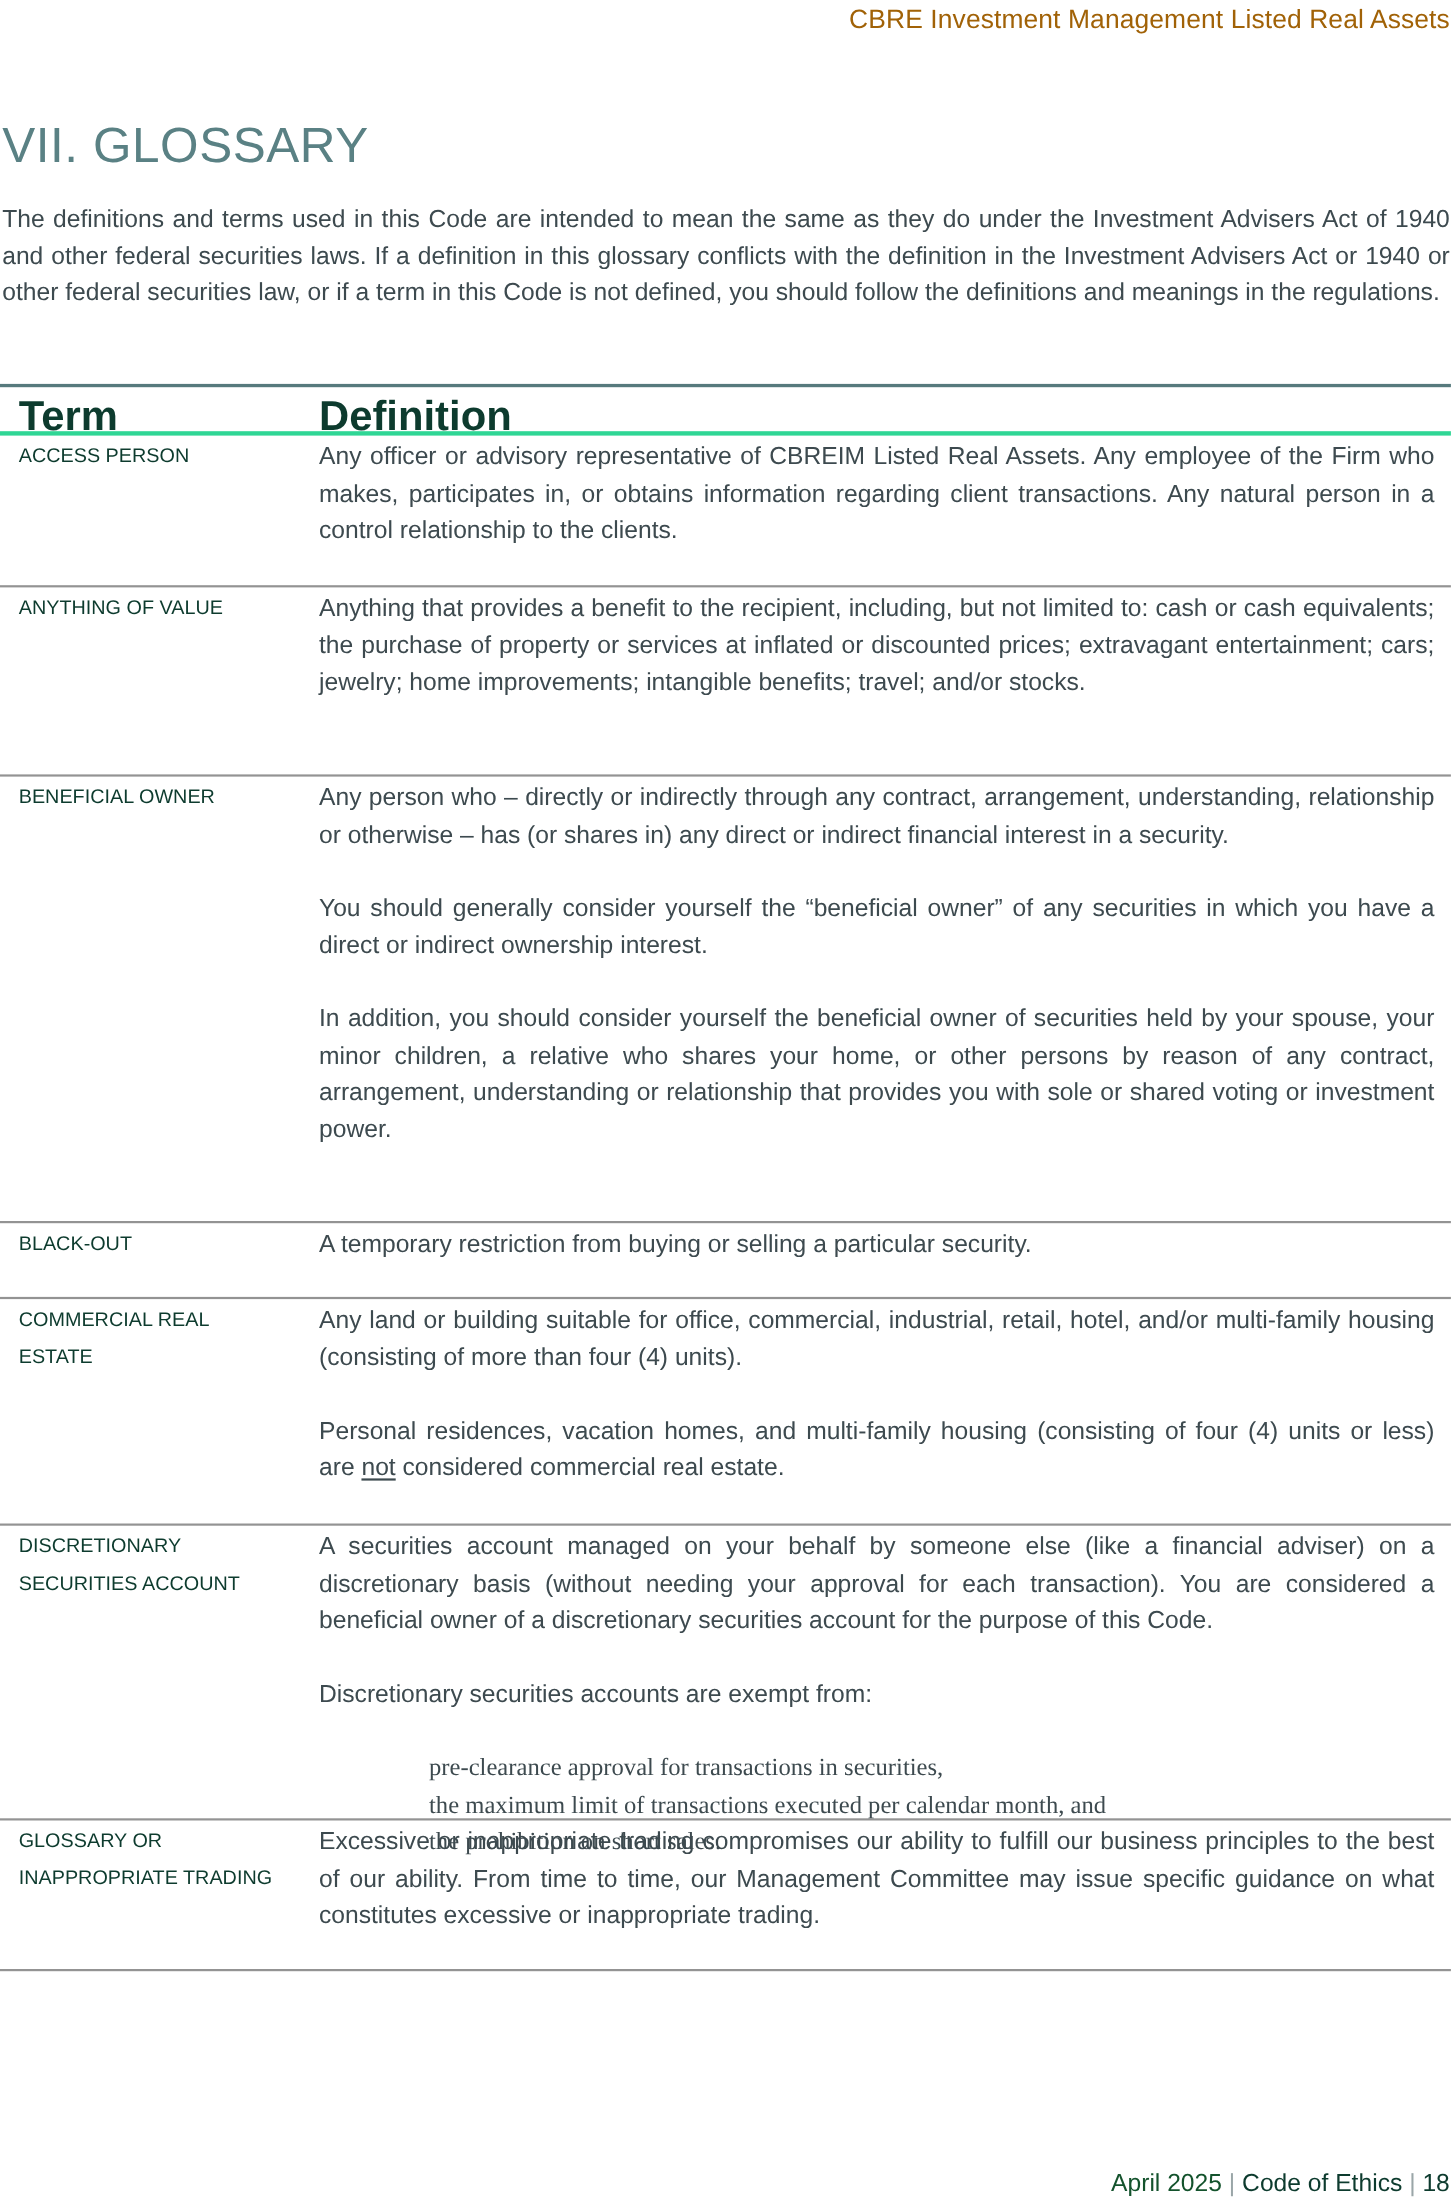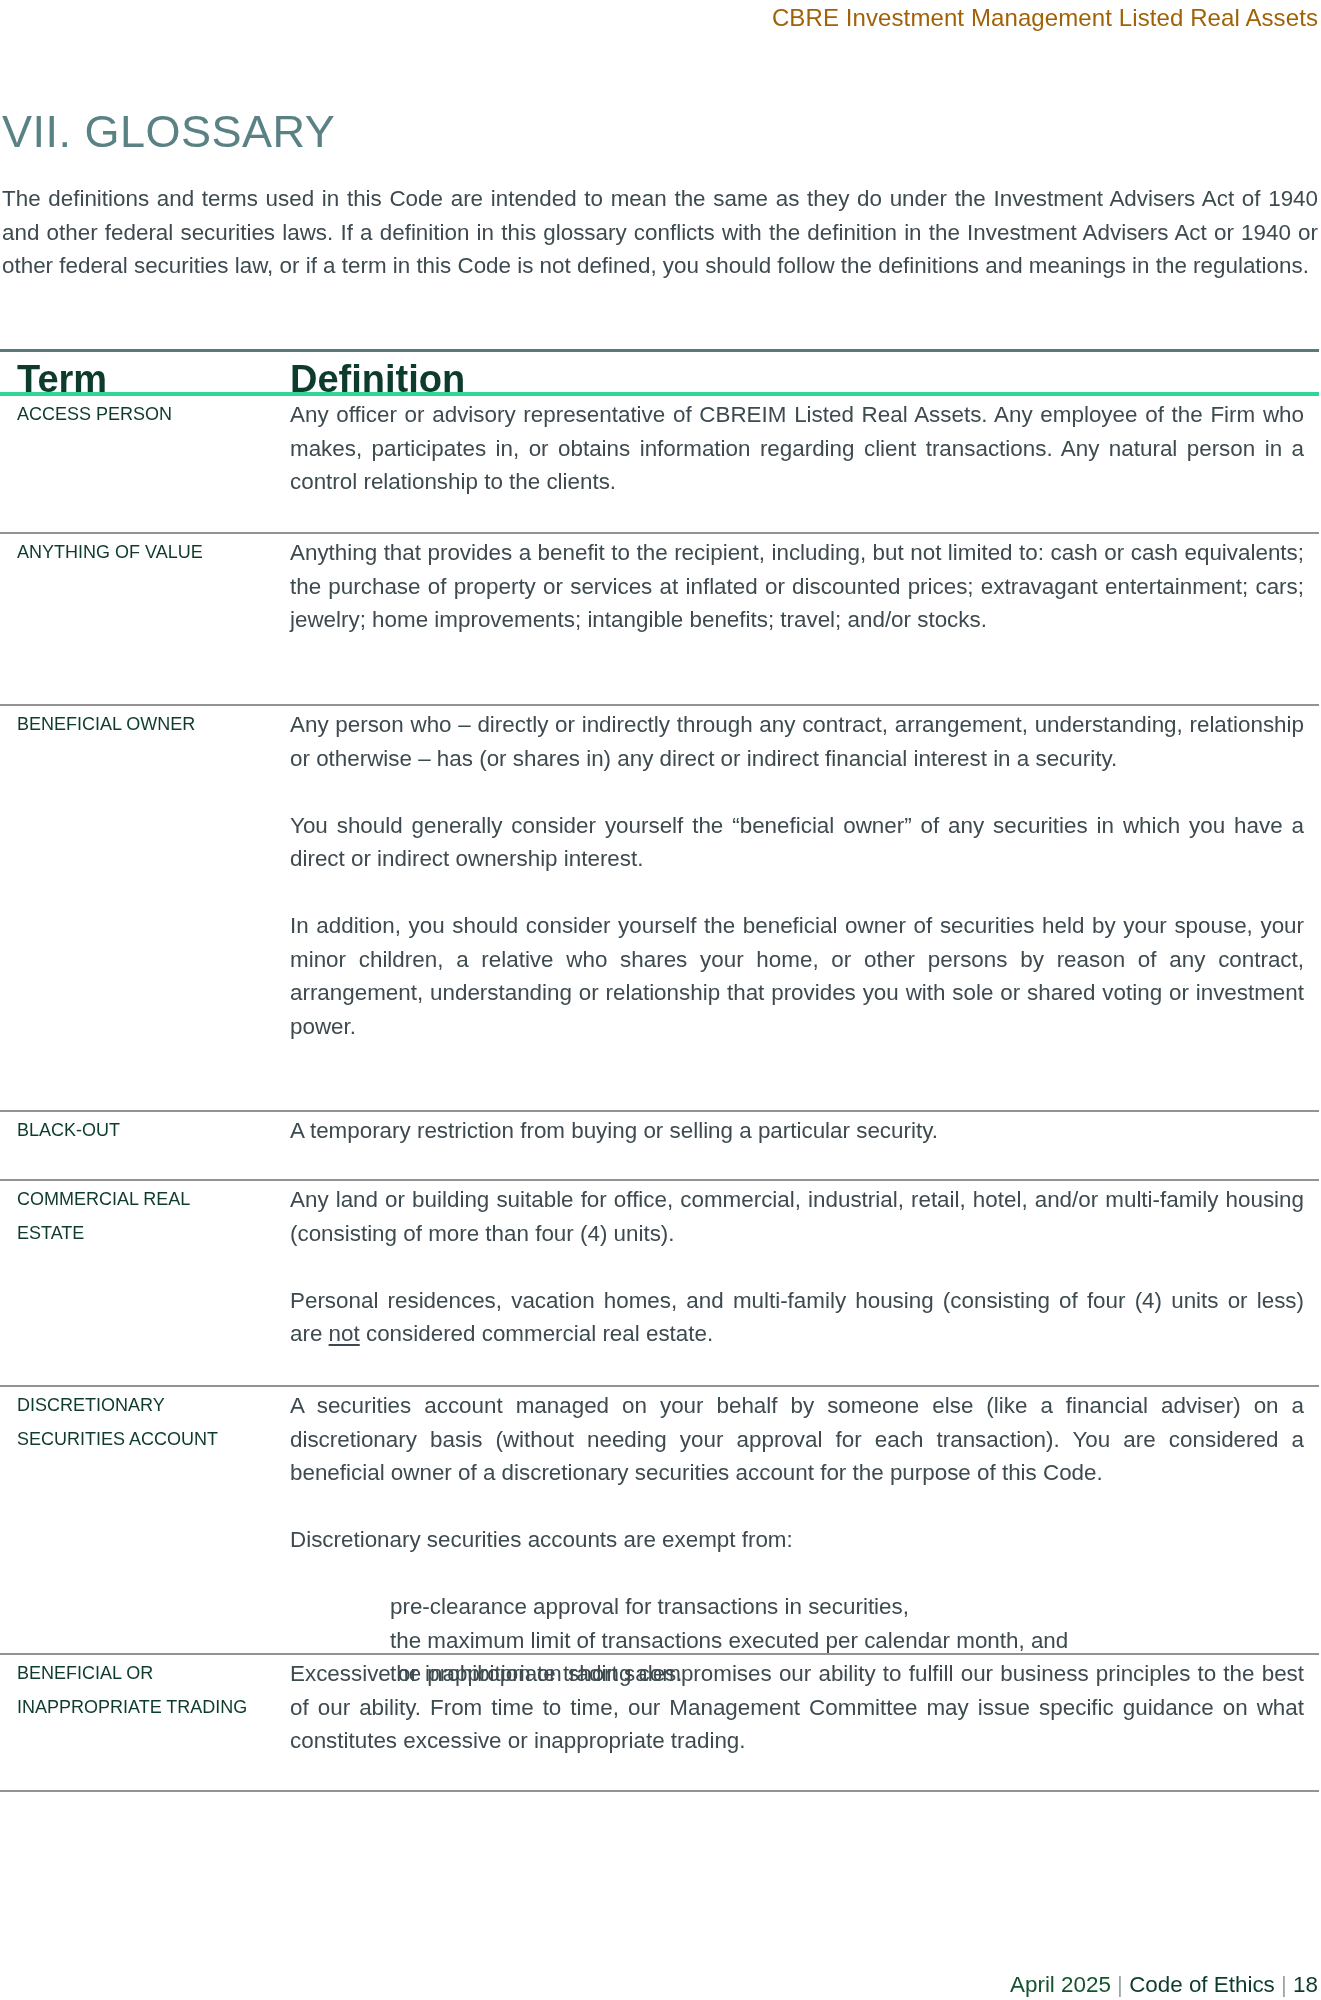--- a/index.html
+++ b/index.html
@@ -37,21 +37,21 @@
     padding-top: 2px;
   }
   .term {
     font-size: 18px; line-height: 33.5px; color: #0d3b2e;
   }
   .def {
     font-size: 22.4px; line-height: 33.5px; color: #3d4a4f; text-align: justify;
   }
   .def p { margin: 0 0 33.5px 0; }
   .def p:last-child { margin-bottom: 0; }
-  .def ul.plain { list-style: none; margin: 0; padding: 0 0 0 100px; }
+  .def ul.plain { list-style: none; margin: 0; padding: 0 0 0 100px; font-family: Liberation Serif, serif; }
   .def ul.plain li { text-align: left; }
   u { text-decoration: underline; text-underline-offset: 3px; }
   .footer {
     position: absolute; bottom: 2px; right: 3px; font-size: 22.4px;
   }
   .footer .date { color: #14532d; }
   .footer .sep { color: #9aa6a8; }
   .footer .doc, .footer .pg { color: #0d3b2e; }
 </style>
 </head>
@@ -114,21 +114,21 @@
       <p>Discretionary securities accounts are exempt from:</p>
       <ul class="plain">
         <li>pre-clearance approval for transactions in securities,</li>
         <li>the maximum limit of transactions executed per calendar month, and</li>
         <li>the prohibition on short sales.</li>
       </ul>
     </div>
   </div>
 
   <div class="row" style="height:137px;">
-    <div class="col-term term" style="padding-right:40px;">BENEFICIAL OR INAPPROPRIATE TRADING</div>
+    <div class="col-term term" style="padding-right:40px;">GLOSSARY OR INAPPROPRIATE TRADING</div>
     <div class="col-def def">
       <p>Excessive or inappropriate trading compromises our ability to fulfill our business principles to the best of our ability.  From time to time, our Management Committee may issue specific guidance on what constitutes excessive or inappropriate trading.</p>
     </div>
   </div>
 </div>
 
 <div class="footer">
   <span class="date">April 2025</span>
   <span class="sep">|</span>
   <span class="doc">Code of Ethics</span>

